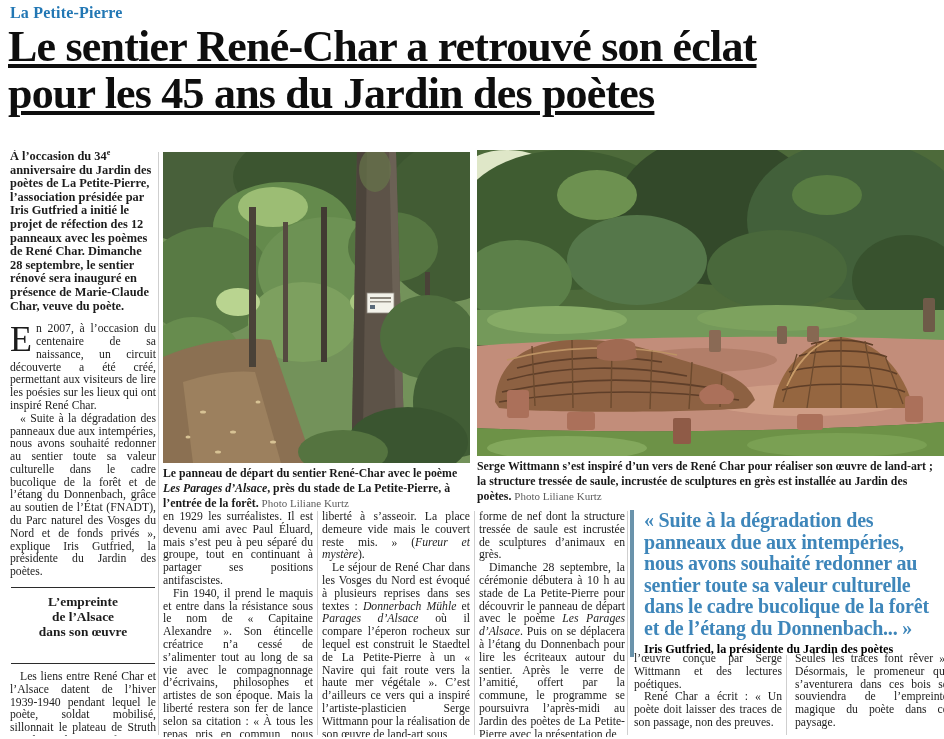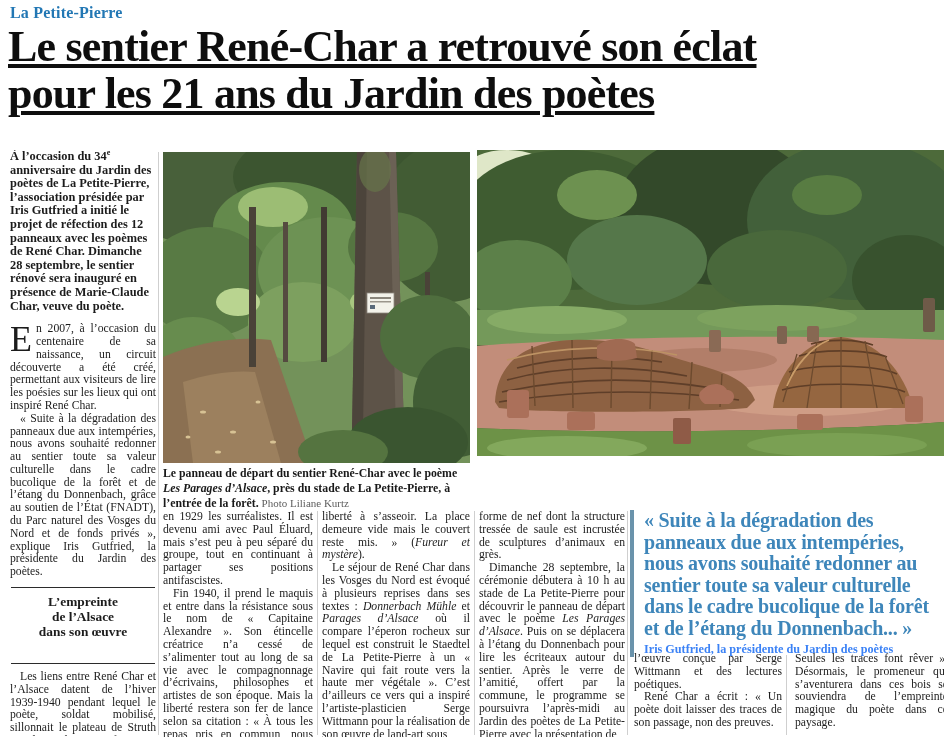--- a/index.html
+++ b/index.html
@@ -24,33 +24,33 @@
   .crosshead span{display:block;}
   .photo{position:absolute;overflow:hidden;background:#6d8a52;}
   .photo svg{display:block;width:100%;height:100%;}
   .caption{position:absolute;font-weight:700;font-size:11.8px;line-height:15px;
            color:#191919;text-align:left;}
   .credit{font-weight:400;color:#5d5d5d;font-size:11px;}
   .quote-block{position:absolute;left:630px;top:510px;width:314px;
                border-left:4px solid var(--quote_bar);padding-left:10px;box-sizing:border-box;}
   .quote-text{margin:0;color:var(--quote_blue);font-weight:700;font-size:20px;
               line-height:21.5px;letter-spacing:-0.2px;text-align:left;}
-  .quote-attribution{margin:3px 0 0;font-weight:700;font-size:12.2px;color:#3b82f6;}
+  .quote-attribution{margin:3px 0 0;font-weight:700;font-size:12.2px;color:#000000;}
   .vrule{position:absolute;width:1px;background:#cfcfcf;}
   i{font-style:italic;}
 </style>
 </head>
 <body>
 
 <div class="page">
 
   <div class="kicker">La Petite-Pierre</div>
   <h1 class="headline" style="margin:0;text-decoration:underline;">
     <span>Le sentier René-Char a retrouvé son éclat</span>
-    <span>pour les 21 ans du Jardin des poètes</span>
+    <span>pour les 45 ans du Jardin des poètes</span>
   </h1>
 
   <div class="col" style="left:10px;top:150px;width:146px;height:586px;">
     <p class="intro"><span>À l’occasion du 34</span><sup>e</sup><span> anniversaire du Jardin des poètes de La Petite-Pierre, l’association présidée par Iris Gutfried a initié le projet de réfection des 12 panneaux avec les poèmes de René Char. Dimanche 28 septembre, le sentier rénové sera inauguré en présence de Marie-Claude Char, veuve du poète.</span></p>
     <p><span class="dropcap">E</span><span>n 2007, à l’occasion du centenaire de sa naissance, un circuit découverte a été créé, permettant aux visiteurs de lire les poésies sur les lieux qui ont inspiré René Char.</span></p>
     <p class="ind">« Suite à la dégradation des panneaux due aux intempéries, nous avons souhaité redonner au sentier toute sa valeur culturelle dans le cadre bucolique de la forêt et de l’étang du Donnenbach, grâce au soutien de l’État (FNADT), du Parc naturel des Vosges du Nord et de fonds privés », explique Iris Gutfried, la présidente du Jardin des poètes.</p>
     <div class="crosshead">
       <span>L’empreinte</span>
       <span>de l’Alsace</span>
       <span>dans son œuvre</span>
@@ -151,20 +151,21 @@
         <rect x="320" y="264" width="26" height="16" rx="3"></rect>
         <rect x="428" y="246" width="18" height="26" rx="3"></rect>
         <rect x="196" y="268" width="18" height="26" rx="2" fill="#8f5b47"></rect>
       </g>
       <rect x="232" y="180" width="12" height="22" rx="2" fill="#8a6a55"></rect>
       <rect x="300" y="176" width="10" height="18" rx="2" fill="#7d6350"></rect>
       <rect x="330" y="176" width="12" height="16" rx="2" fill="#876852"></rect>
       <rect x="446" y="148" width="12" height="34" rx="2" fill="#6e5a48"></rect>
     </svg>
   </div>
+  <div class="caption" style="left:477px;top:459px;width:467px;height:48px;"><span>Serge Wittmann s’est inspiré d’un vers de René Char pour réaliser son œuvre de land-art ; la structure tressée de saule, incrustée de sculptures en grès est installée au Jardin des poètes. </span><span class="credit">Photo Liliane Kurtz</span></div>
 
   <div class="col" style="left:163px;top:511px;width:150px;height:226px;">
     <p>en 1929 les surréalistes. Il est devenu ami avec Paul Éluard, mais s’est peu à peu séparé du groupe, tout en continuant à partager ses positions antifascistes.</p>
     <p class="ind">Fin 1940, il prend le maquis et entre dans la résistance sous le nom de « Capitaine Alexandre ». Son étincelle créatrice n’a cessé de s’alimenter tout au long de sa vie avec le compagnonnage d’écrivains, philosophes et artistes de son époque. Mais la liberté restera son fer de lance selon sa citation : « À tous les repas pris en commun, nous invitons la</p>
   </div>
   <div class="col" style="left:322px;top:511px;width:148px;height:226px;">
     <p><span>liberté à s’asseoir. La place demeure vide mais le couvert reste mis. » (</span><i>Fureur et mystère</i><span>).</span></p>
     <p class="ind"><span>Le séjour de René Char dans les Vosges du Nord est évoqué à plusieurs reprises dans ses textes : </span><i>Donnerbach Mühle</i><span> et </span><i>Parages d’Alsace</i><span> où il compare l’éperon rocheux sur lequel est construit le Staedtel de La Petite-Pierre à un « Navire qui fait route vers la haute mer végétale ». C’est d’ailleurs ce vers qui a inspiré l’artiste-plasticien Serge Wittmann pour la réalisation de son œuvre de land-art sous</span></p>
   </div>
   <div class="col" style="left:479px;top:511px;width:146px;height:226px;">

